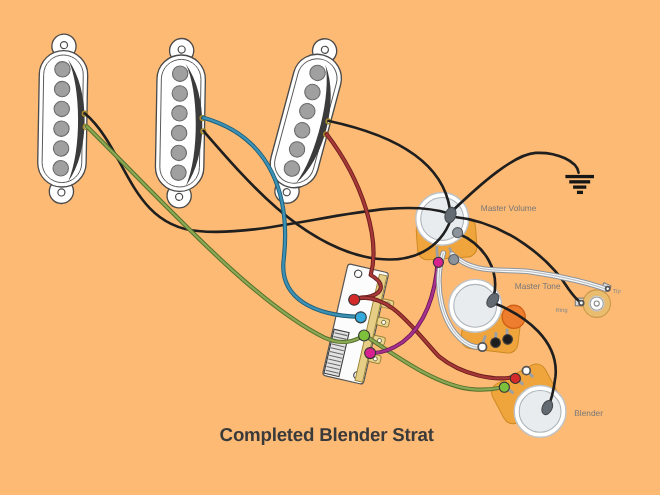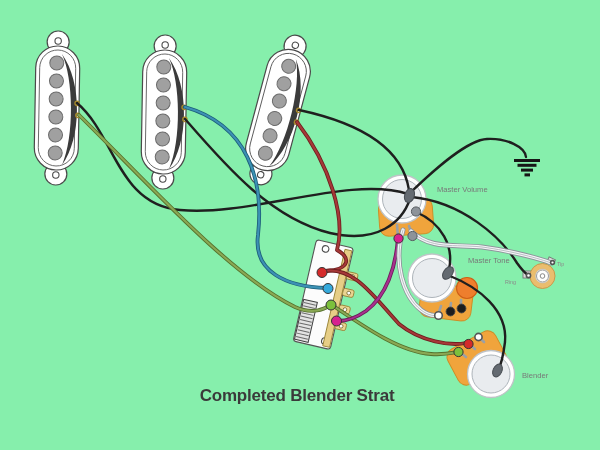--- a/index.html
+++ b/index.html
@@ -1,16 +1,16 @@
 <!DOCTYPE html>
 <html><head>
 <meta charset="utf-8">
 <style>
   html,body{margin:0;padding:0;background:#ffffff;}
-  .stage{position:relative;width:600px;height:450px;background:#86efac;overflow:hidden;
+  .stage{position:relative;width:600px;height:450px;background:#fdba74;overflow:hidden;
          font-family:"Liberation Sans", sans-serif;}
   svg{display:block;}
   .cover{fill:#ffffff;stroke:#4a4a4a;stroke-width:1.2;}
   .inner-line{fill:none;stroke:#5a5a5a;stroke-width:0.9;}
   .shadow{fill:#3b3b3b;stroke:none;}
   .pole{fill:#a0a0a0;stroke:#6b6b6b;stroke-width:1;}
   .hole{fill:#ffffff;stroke:#4a4a4a;stroke-width:1.1;}
   .term{fill:none;stroke:#a88a2a;stroke-width:1.4;}
   .plate{fill:#fcfcfc;stroke:#555;stroke-width:1.1;}
   .goldstrip{fill:#e7ce86;stroke:#9a8538;stroke-width:0.9;}

